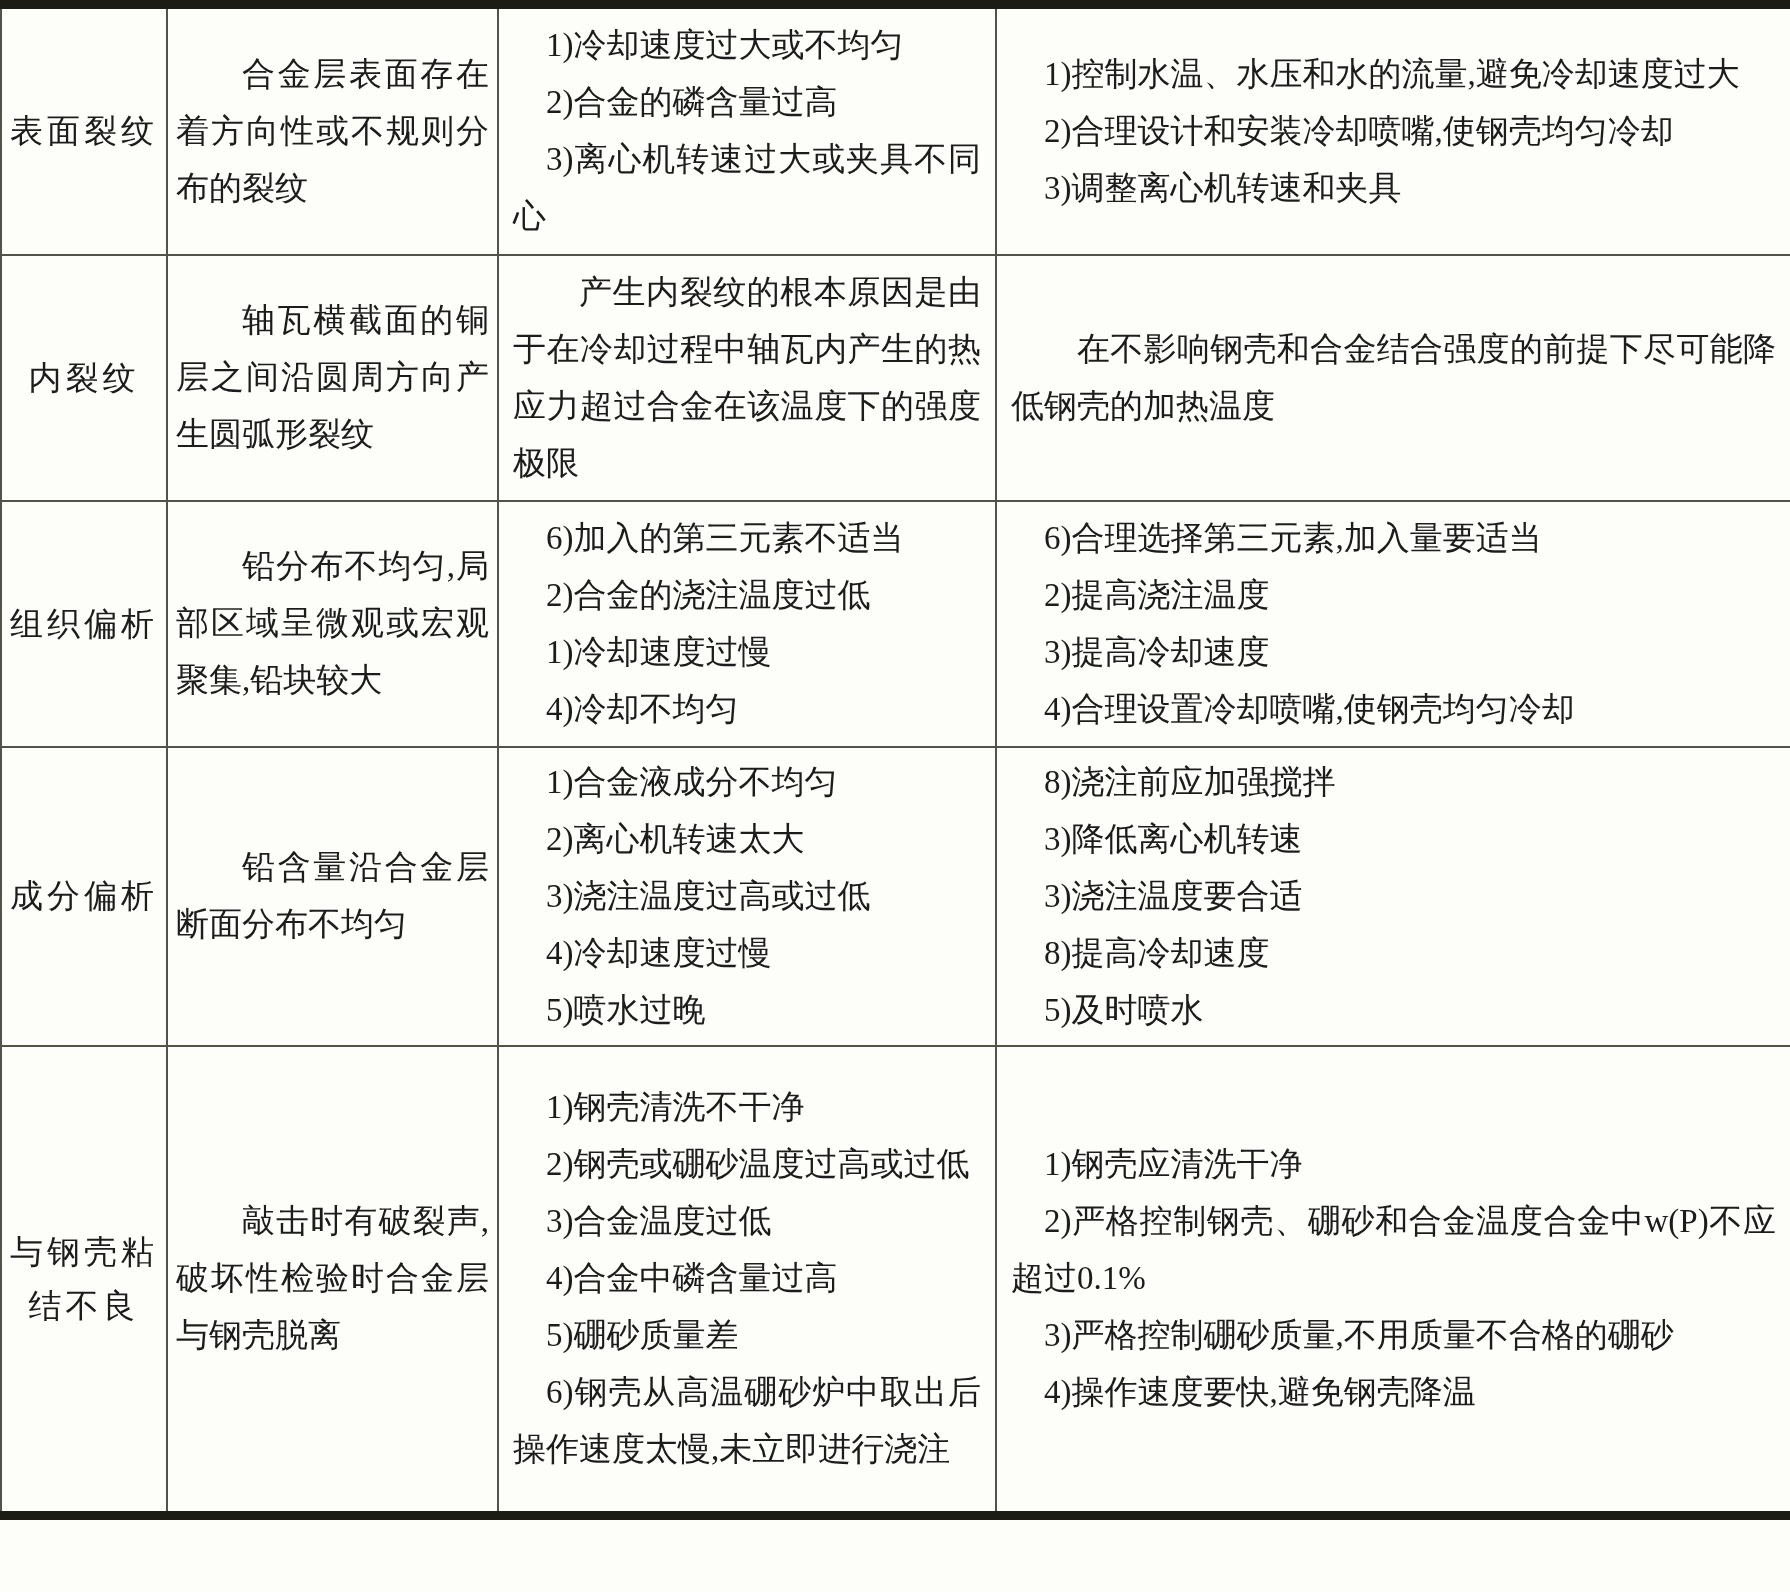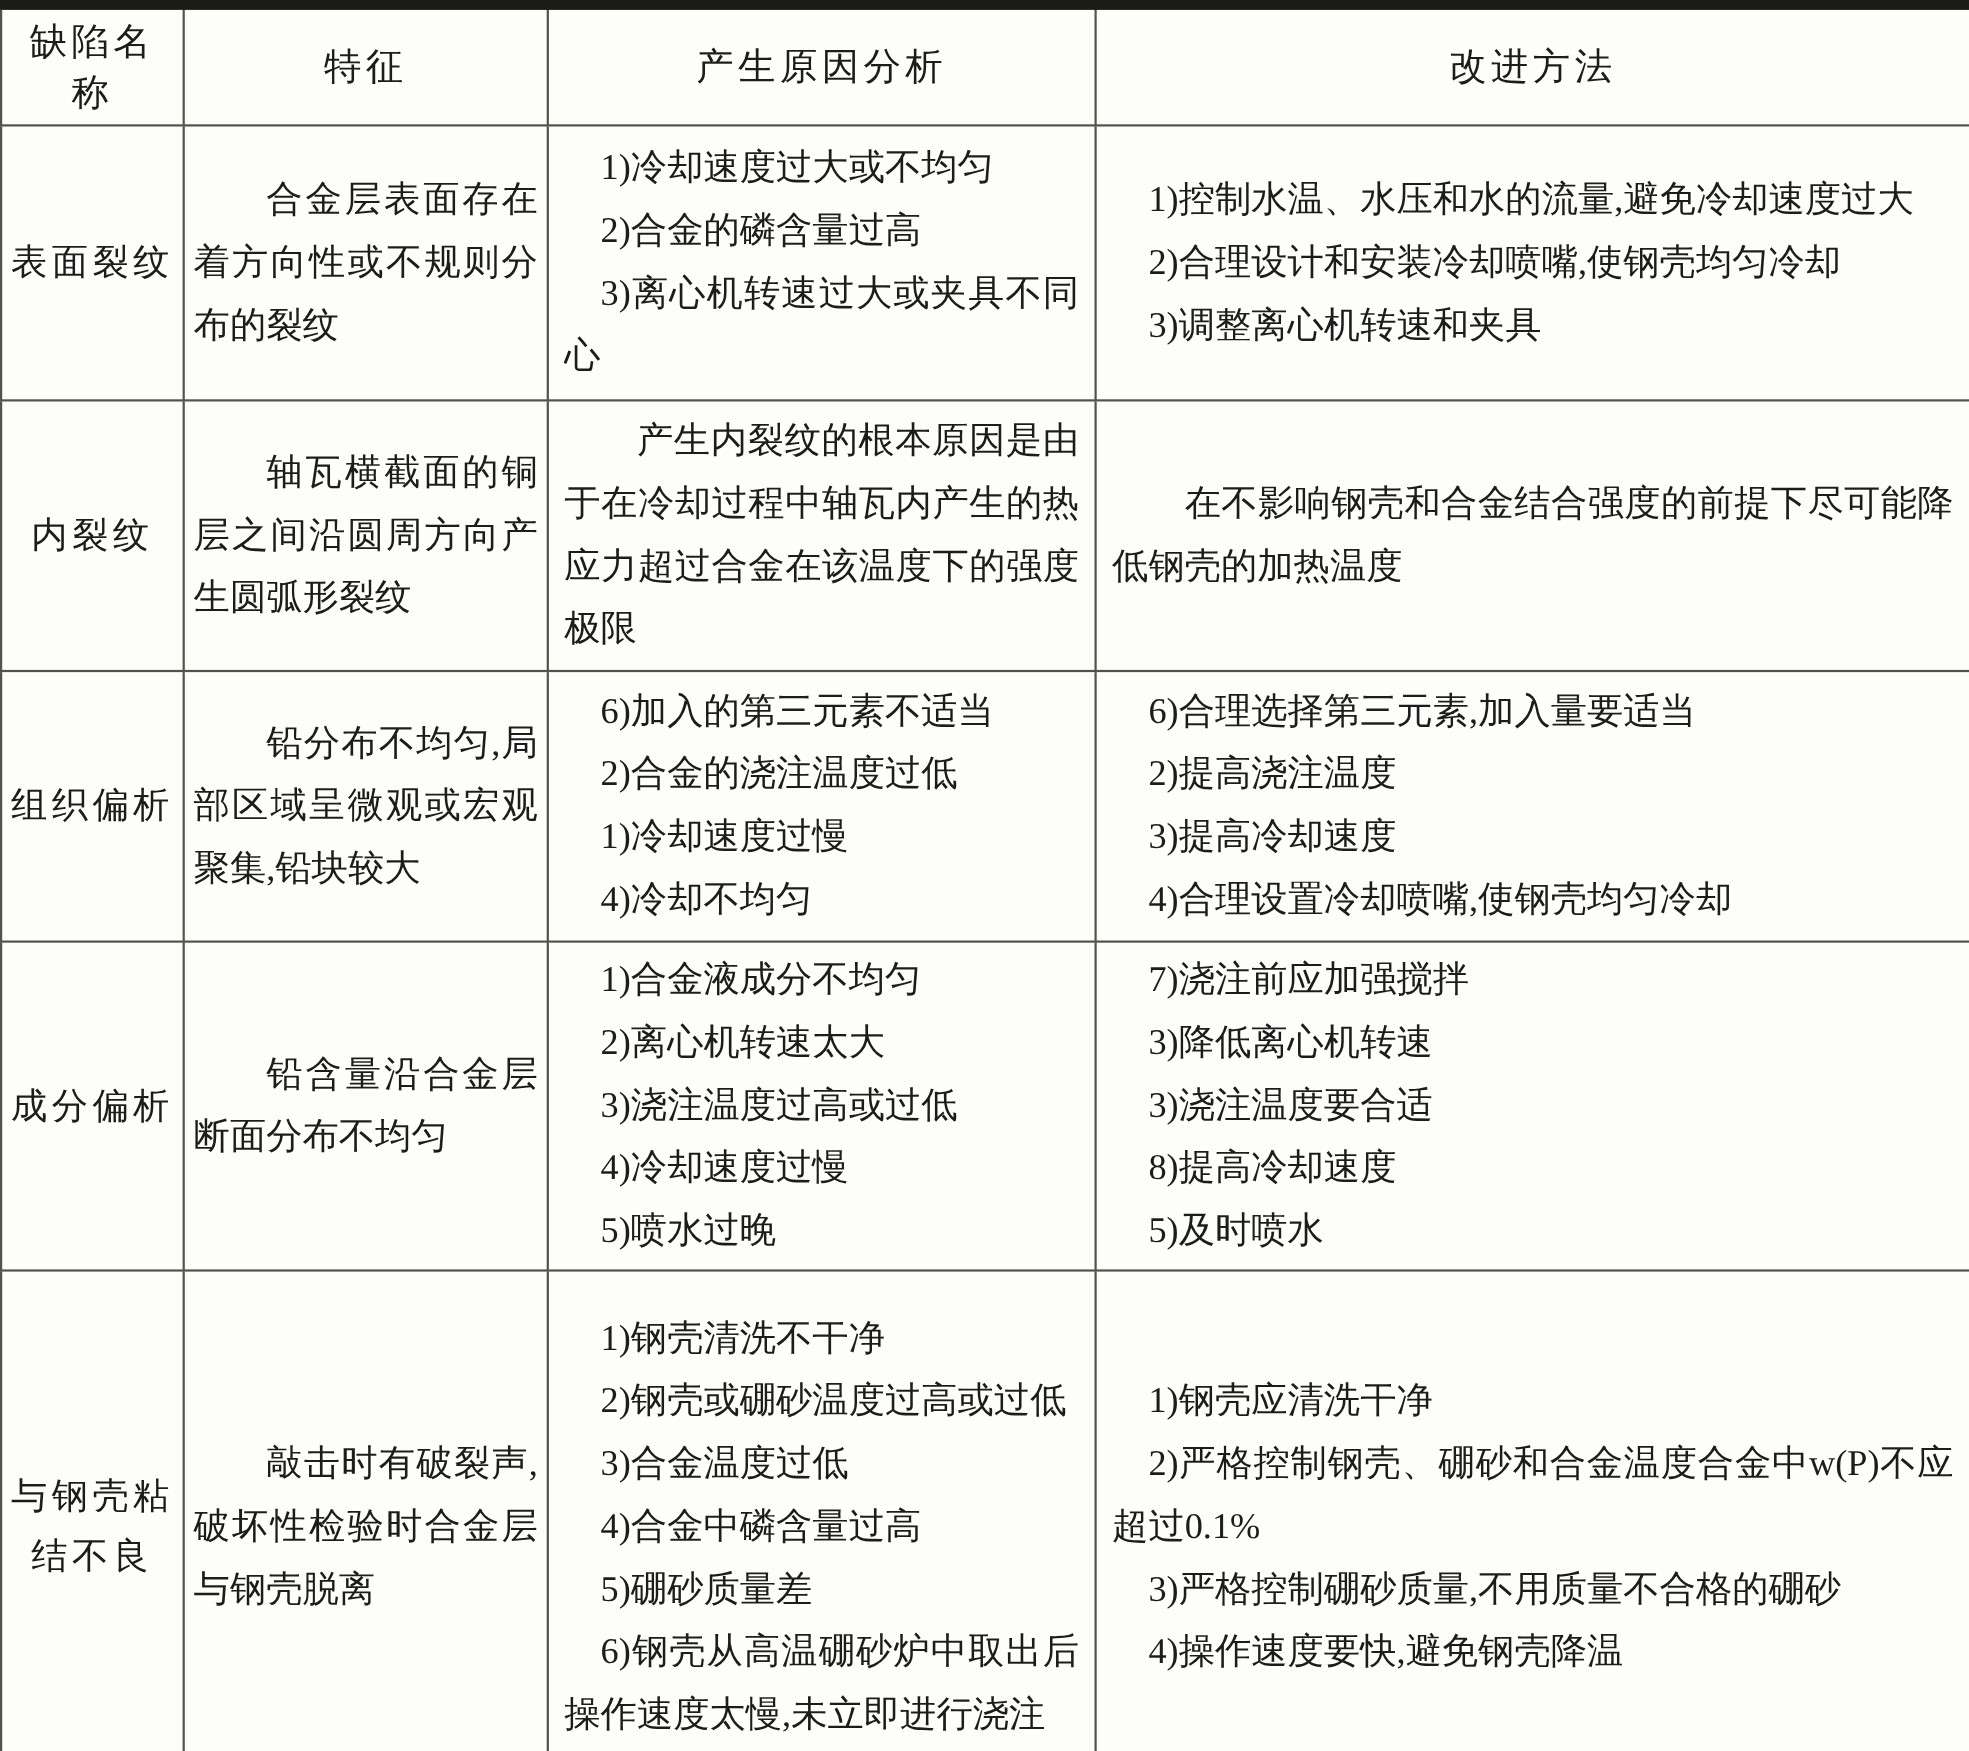--- a/index.html
+++ b/index.html
@@ -68,26 +68,20 @@
 
 <div class="page">
   <table class="defect-table">
     <colgroup>
       <col style="width:166px">
       <col style="width:331px">
       <col style="width:498px">
       <col style="width:795px">
     </colgroup>
     <tbody>
-        <tr class="hdr">
-      <th>缺陷名称</th>
-      <th>特征</th>
-      <th>产生原因分析</th>
-      <th>改进方法</th>
-    </tr>
 
     <tr class="r0">
       <td class="c1">
         <div>表面裂纹</div>
       </td>
       <td class="c2">
         <div class="feature">合金层表面存在着方向性或不规则分布的裂纹</div>
       </td>
       <td class="c3">
         <div class="item">1)冷却速度过大或不均匀</div>
@@ -145,21 +139,21 @@
         <div class="feature">铅含量沿合金层断面分布不均匀</div>
       </td>
       <td class="c3">
         <div class="item">1)合金液成分不均匀</div>
         <div class="item">2)离心机转速太大</div>
         <div class="item">3)浇注温度过高或过低</div>
         <div class="item">4)冷却速度过慢</div>
         <div class="item">5)喷水过晚</div>
       </td>
       <td class="c4">
-        <div class="item">7)浇注前应加强搅拌</div>
+        <div class="item">8)浇注前应加强搅拌</div>
         <div class="item">3)降低离心机转速</div>
         <div class="item">3)浇注温度要合适</div>
         <div class="item">8)提高冷却速度</div>
         <div class="item">5)及时喷水</div>
       </td>
     </tr>
 
     <tr class="r4">
       <td class="c1">
         <div>与钢壳粘结不良</div>

